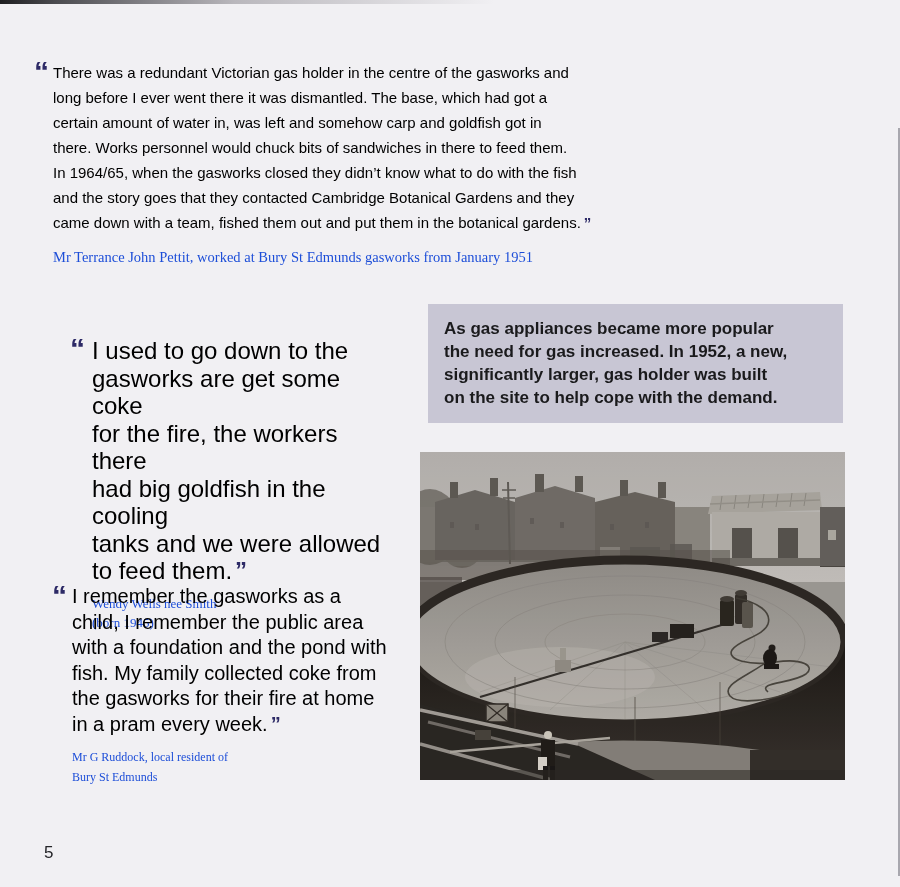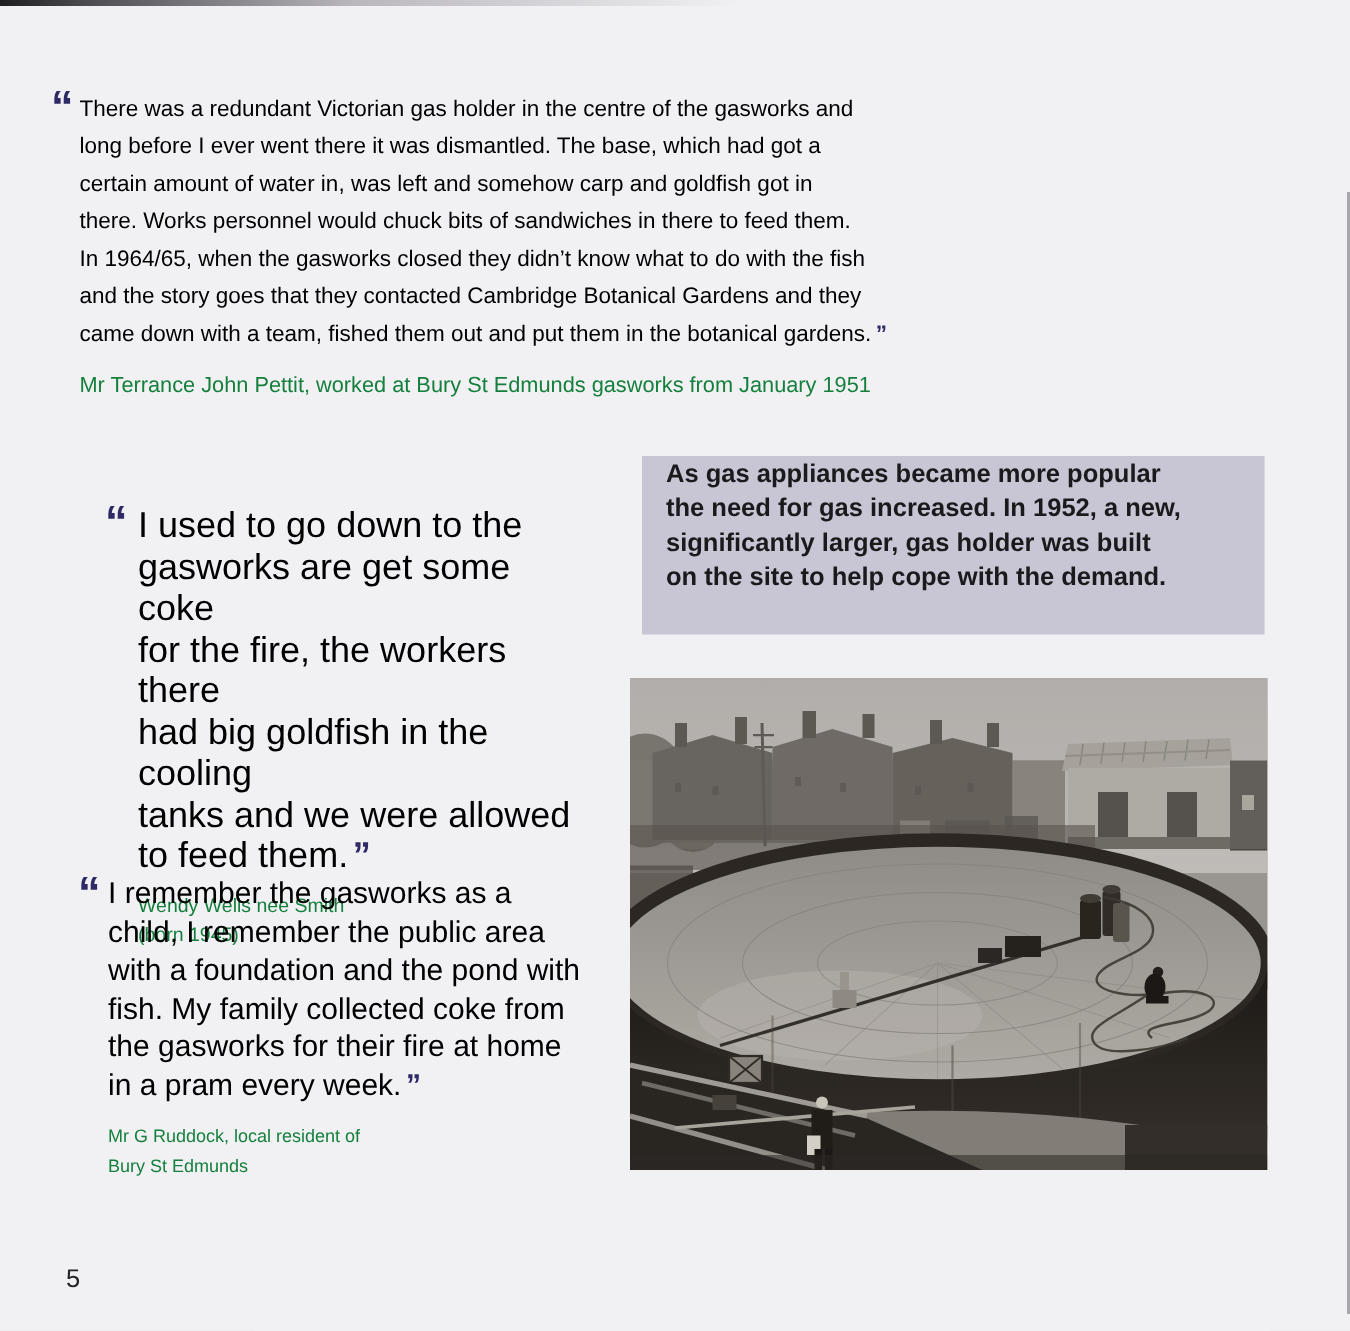--- a/index.html
+++ b/index.html
@@ -11,40 +11,40 @@
   .scan-top{position:absolute;top:0;left:0;width:100%;height:4px;
     background:linear-gradient(90deg,#1e1e20 0%,#4a4a4e 6%,#b9b7bc 26%,rgba(220,219,223,0) 55%);}
   .scan-right{position:absolute;top:128px;right:0;width:2px;height:748px;
     background:rgba(80,78,92,.45);}
 
   
   .quote{position:absolute;display:flex;align-items:flex-start;}
   .qmark{font-weight:bold;color:#2d2a66;font-size:30px;line-height:1;position:relative;top:-3px;
     letter-spacing:-2px;flex:0 0 auto;}
   .qmark-close{font-weight:bold;color:#2d2a66;letter-spacing:-2px;padding-left:3px;}
-  .attribution{color:#15803d;font-weight:400;}
+  .attribution{color:#1d4ed8;font-weight:400;font-family:Liberation Serif, serif;}
 
   .quote-1{left:34px;top:60px;width:812px;}
   .quote-1 .qcol{margin-left:6px;width:786px;}
   .quote-1 .qtext{font-size:15px;line-height:25px;}
   .quote-1 .attribution{font-size:14.5px;line-height:18px;margin-top:13px;}
 
   .quote-2{left:70px;top:337px;width:330px;}
   .quote-2 .qcol{margin-left:9px;width:305px;}
   .quote-2 .qtext{font-size:24px;line-height:27.5px;}
   .quote-2 .attribution{font-size:13px;line-height:19.5px;margin-top:9px;}
 
   .quote-3{left:52px;top:584px;width:360px;}
   .quote-3 .qcol{margin-left:7px;width:348px;}
   .quote-3 .qtext{font-size:20px;line-height:25.5px;}
   .quote-3 .attribution{font-size:12px;line-height:19.5px;margin-top:11px;}
 
   
   .info-box{position:absolute;left:428px;top:304px;width:415px;height:119px;
-    background:#c8c6d4;box-sizing:border-box;padding:0 16px;}
+    background:#c8c6d4;box-sizing:border-box;padding:13px 16px;}
   .info-box .itext{font-size:17px;line-height:23px;font-weight:bold;color:#1a1a1c;}
 
   
   .photo{position:absolute;left:420px;top:452px;width:425px;height:328px;overflow:hidden;
     background:#9b9893;}
   .photo svg{display:block;}
 
   
   .page-number{position:absolute;left:44px;top:843px;font-size:17px;color:#242428;}
 </style>

